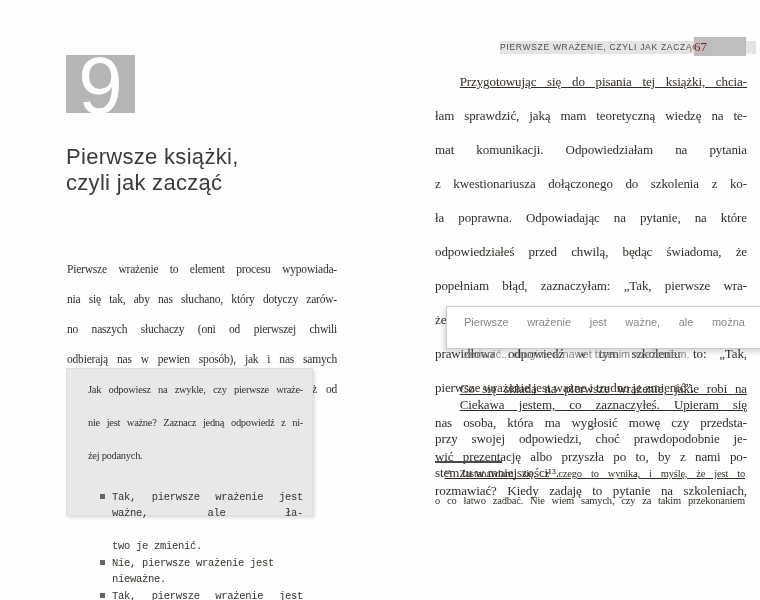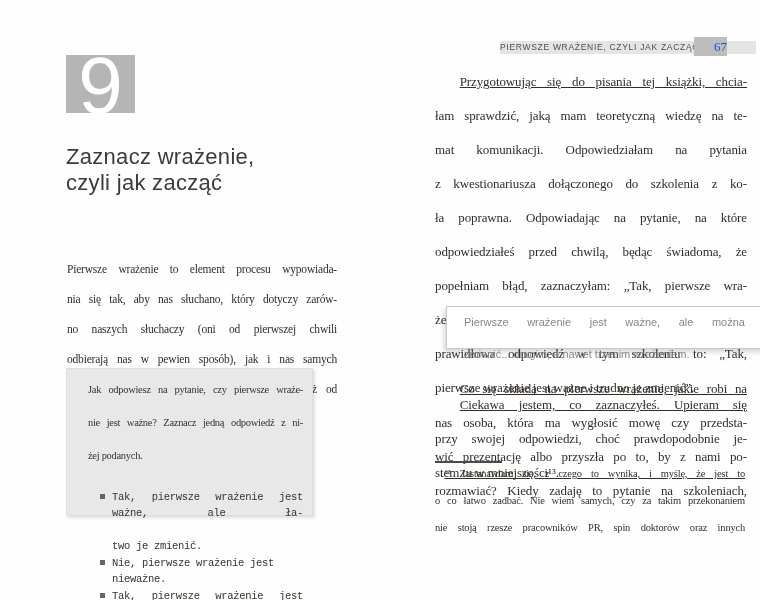--- a/index.html
+++ b/index.html
@@ -32,22 +32,22 @@
   .options{margin-top:24px;padding-left:12px;font-family:Liberation Mono, monospace;}
   .option{display:flex;align-items:flex-start;}
   .option .bullet{flex:0 0 auto;width:5px;height:5px;background:#646464;margin:5px 7px 0 0;}
   .option .opt-text{flex:1 1 auto;font-size:10.5px;line-height:16.5px;letter-spacing:-0.3px;color:#37322c;overflow:hidden;}
 
   
   .header-bar{position:absolute;left:500px;top:41px;width:256px;height:13px;background:#e4e4e4;}
   .running-title{font-family:"Liberation Sans",sans-serif;font-size:8.5px;line-height:13px;
                color:#4e4e4e;letter-spacing:0.7px;text-align:right;padding-right:72px;
                white-space:nowrap;}
-  .page-badge{position:absolute;left:694px;top:37px;width:33px;height:19px;background:#bdbdbd;
-               font-size:13px;line-height:19px;text-align:right;color:#1d4ed8;}
+  .page-badge{position:absolute;left:694px;top:37px;width:52px;height:19px;background:#bdbdbd;
+               font-size:13px;line-height:19px;text-align:left;color:#7f1d1d;}
   .body-col{position:absolute;left:435px;top:73px;width:312px;
                font-size:13px;line-height:17px;letter-spacing:-0.1px;}
   .quote-box{position:absolute;left:446px;top:306px;width:340px;height:43px;box-sizing:border-box;
                background:#ffffff;border:1px solid #c8c8c8;
                box-shadow:-2px 3px 5px rgba(0,0,0,0.16);
                padding:7px 13px 0 17px;
                font-family:"Liberation Sans",sans-serif;font-size:11px;line-height:16px;
                color:#878787;}
   .para3{position:absolute;left:435px;top:380px;width:312px;
                font-size:13px;line-height:17px;letter-spacing:-0.1px;}
@@ -60,36 +60,36 @@
 <body>
 
 <div class="canvas">
 
   <div>
     <div class="chapter-box">
       <div class="digit">9</div>
     </div>
 
     <div class="chapter-title">
-      <div>Zaznacz wrażenie,</div>
+      <div>Pierwsze książki,</div>
       <div>czyli jak zacząć</div>
     </div>
 
     <div class="intro">
         <div class="pline">Pierwsze wrażenie to element procesu wypowiada-</div>
         <div class="pline">nia się tak, aby nas słuchano, który dotyczy zarów-</div>
         <div class="pline">no naszych słuchaczy (oni od pierwszej chwili</div>
         <div class="pline">odbierają nas w pewien sposób), jak i nas samych</div>
         <div class="pline">(my też odbieramy ich w określony sposób już od</div>
         <div class="pline plain">pierwszego spotkania z nimi).</div>
       </div>
 
     <div class="exercise-box">
       <div class="prompt">
-          <div class="pline">Jak odpowiesz na pytanie, czy pierwsze wraże-</div>
+          <div class="pline">Jak odpowiesz na zwykle, czy pierwsze wraże-</div>
           <div class="pline">nie jest ważne? Zaznacz jedną odpowiedź z ni-</div>
           <div class="pline plain">żej podanych.</div>
         </div>
       <div class="options">
         <div class="option">
           <span class="bullet"></span>
           <div class="opt-text">
               <div class="pline">Tak, pierwsze wrażenie jest ważne, ale ła-</div>
               <div class="pline plain">two je zmienić.</div>
             </div>
@@ -146,17 +146,16 @@
         <div class="pline indent">Co się składa na pierwsze wrażenie, jakie robi na</div>
         <div class="pline">nas osoba, która ma wygłosić mowę czy przedsta-</div>
         <div class="pline">wić prezentację albo przyszła po to, by z nami po-</div>
         <div class="pline">rozmawiać? Kiedy zadaję to pytanie na szkoleniach,</div>
       </div>
 
     <div class="footnote-rule"></div>
     <div class="footnote">
         <div class="pline indent">¹³ Zastanawiam się, z czego to wynika, i myślę, że jest to</div>
         <div class="pline">o co łatwo zadbać. Nie wiem samych, czy za takim przekonaniem</div>
-        <div class="pline">nie stoją rzesze pracowników PR, spin doktorów oraz innych</div>
       </div>
   </div>
 
 </div>
 
 </body></html>

